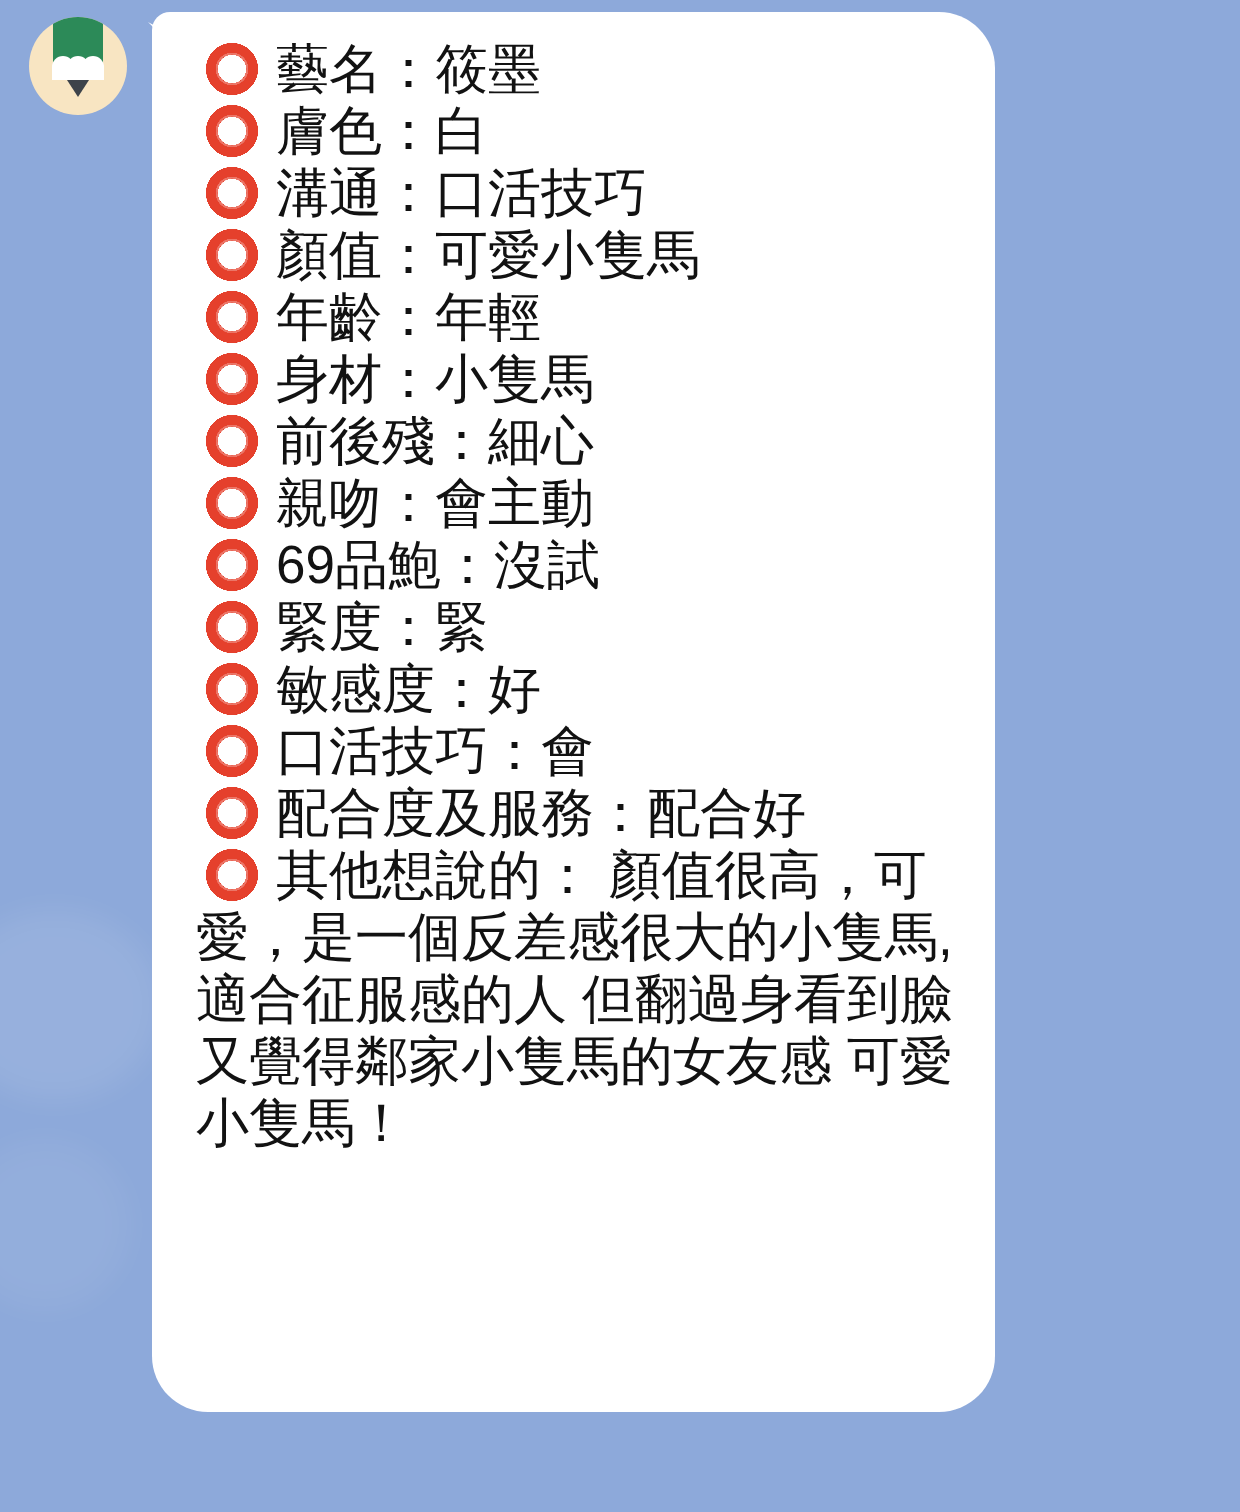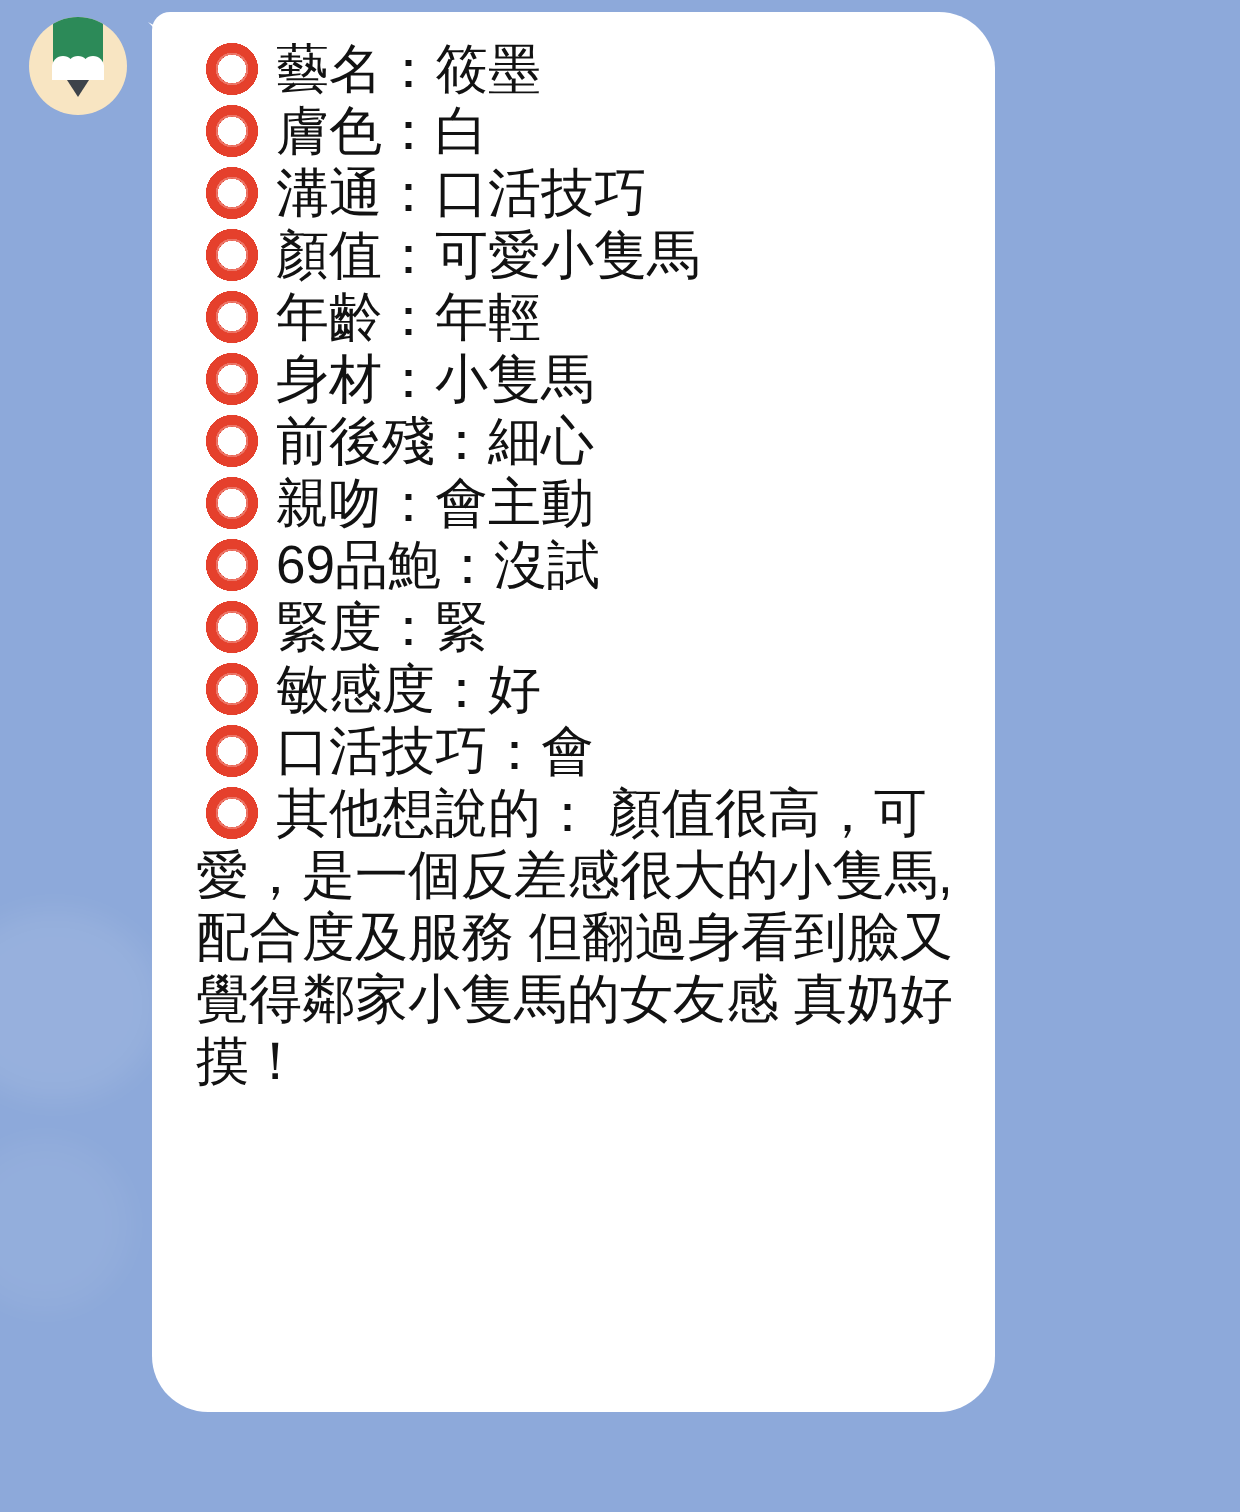--- a/index.html
+++ b/index.html
@@ -99,18 +99,19 @@
 
 
 
   <div class="line"><span class="emoji"></span><span class="label">緊度</span><span class="colon">：</span><span class="value">緊</span></div>
 
   <div class="line"><span class="emoji"></span><span class="label">敏感度</span><span class="colon">：</span><span class="value">好</span></div>
 
 
   <div class="line"><span class="emoji"></span><span class="label">口活技巧</span><span class="colon">：</span><span class="value">會</span></div>
 
+  <div class="line"><span class="emoji"></span><span class="label">配合度及服務</span><span class="colon">：</span><span class="value">配合好</span></div>
 
-  <div class="line"><span class="emoji"></span><span class="label">其他想說的</span><span class="colon">：</span><span class="value"> 顏值很高，可愛，是一個反差感很大的小隻馬, 配合度及服務 但翻過身看到臉又覺得鄰家小隻馬的女友感 真奶好摸！</span></div>
+  <div class="line"><span class="emoji"></span><span class="label">其他想說的</span><span class="colon">：</span><span class="value"> 顏值很高，可愛，是一個反差感很大的小隻馬, 適合征服感的人 但翻過身看到臉又覺得鄰家小隻馬的女友感 可愛小隻馬！</span></div>
 </div>
   </div>
 
 </div>
 
 </body></html>

